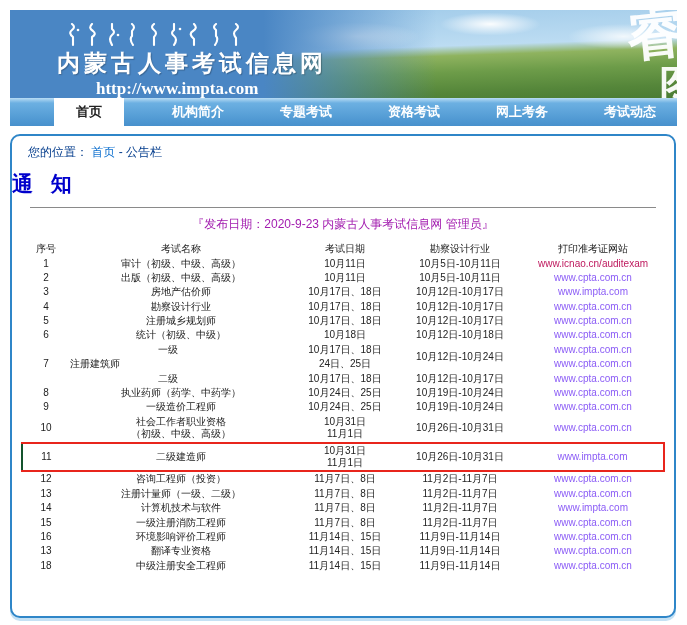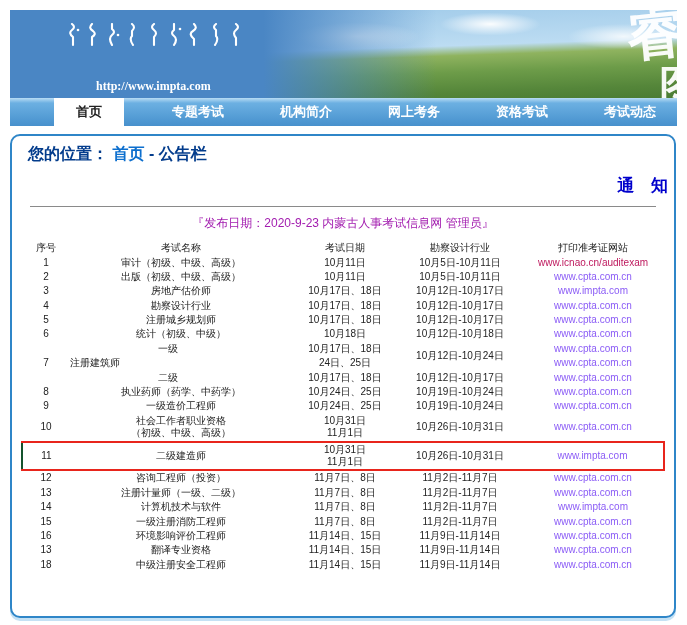--- a/index.html
+++ b/index.html
@@ -26,21 +26,21 @@
   .banner .blue-fade {
     position:absolute; inset:0;
     background:linear-gradient(to right,#4a86c4 0%,#4a86c4 38%,rgba(74,134,196,0) 64%);
   }
   .mongol { position:absolute; left:56px; top:13px; }
   .site-name {
     position:absolute; left:47px; top:38px; color:#fff; font-size:23px;
     font-weight:bold; letter-spacing:4px; text-shadow:1px 1px 1px rgba(0,0,0,.25);
   }
   .site-url {
-    position:absolute; left:86px; top:69px; color:#fff; font-size:12px;
+    position:absolute; left:86px; top:69px; color:#fff; font-size:17px;
     font-weight:600; font-family:"Liberation Serif","DejaVu Serif",serif;
   }
   .wm1 { position:absolute; right:-8px; top:-16px; color:rgba(255,255,255,.95);
     font-size:58px; font-family:"Liberation Serif",serif; font-weight:bold; transform:rotate(-6deg); }
   .wm2 { position:absolute; right:-26px; top:48px; color:rgba(255,255,255,.95);
     font-size:44px; font-family:"Liberation Serif",serif; font-weight:bold; }
 
   
   .nav {
     position:absolute; left:10px; top:98px; width:667px; height:28px;
@@ -52,24 +52,24 @@
     padding:0 8px; cursor:pointer; white-space:nowrap;
   }
   .tab.active { background:#fff; color:#222; padding:0 22px; }
 
   
   .box {
     position:absolute; left:10px; top:134px; width:666px; height:484px;
     border:2px solid #2f86c8; border-radius:10px; background:#fff;
     box-shadow:0 3px 0 rgba(150,200,235,.55);
   }
-  .crumbs { padding:8px 0 0 16px; font-size:16px; font-weight:bold; color:#033c8c; }
+  .crumbs { padding:8px 0 0 16px; font-size:12px; font-weight:normal; color:#033c8c; }
   .crumbs a { color:#0d6fce; text-decoration:none; cursor:pointer; }
   .notice-title {
-    text-align:right; margin-top:9px; font-size:17px; font-weight:bold;
+    text-align:left; margin-top:9px; font-size:21px; font-weight:bold;
     color:#0000cc; letter-spacing:6px;
   }
   .divider { border:none; border-top:1px solid #8a8a8a; margin:9px 18px 0 18px; }
   .publish { text-align:center; margin-top:8px; font-size:12px; color:#a21caf; }
 
   
   table.sched {
     width:642px; margin:9px auto 0 auto; border-collapse:collapse;
     font-size:10px; color:#222; table-layout:fixed;
   }
@@ -100,31 +100,32 @@
           <circle cx="52" cy="12" r="1.3" fill="#fff" stroke="none"></circle>
         <path d="M66 1 q4 3 0 7 v5 q-3 3 1 9"></path>
         <path d="M88 1 q-4 3 0 6 q4 3 0 7 v8"></path>
         <path d="M108 1 v6 q-4 3 0 6 t0 9"></path>
           <circle cx="114" cy="6" r="1.3" fill="#fff" stroke="none"></circle>
         <path d="M128 1 q4 4 -1 7 t1 8 v6"></path>
         <path d="M150 1 q-4 3 0 6 v6 q3 3 -1 9"></path>
         <path d="M170 1 q4 3 0 6 t0 8 v7"></path>
       </g>
     </svg>
+    <div class="site-name">内蒙古人事考试信息网</div>
     <div class="site-url">http://www.impta.com</div>
     <div class="wm1">睿</div>
     <div class="wm2">图</div>
   </div>
 
   <div class="nav">
       <div class="tab active">首页</div>
+      <div class="tab">机构简介</div>
       <div class="tab">专题考试</div>
-      <div class="tab">机构简介</div>
+      <div class="tab">资格考试</div>
       <div class="tab">网上考务</div>
-      <div class="tab">资格考试</div>
       <div class="tab">考试动态</div>
     </div>
 
   <div class="box">
     <div class="crumbs">
       <span>您的位置：</span>
       <a>首页</a><span> - </span><span>公告栏</span>
     </div>
 
     <div class="notice-title">通 知</div>

